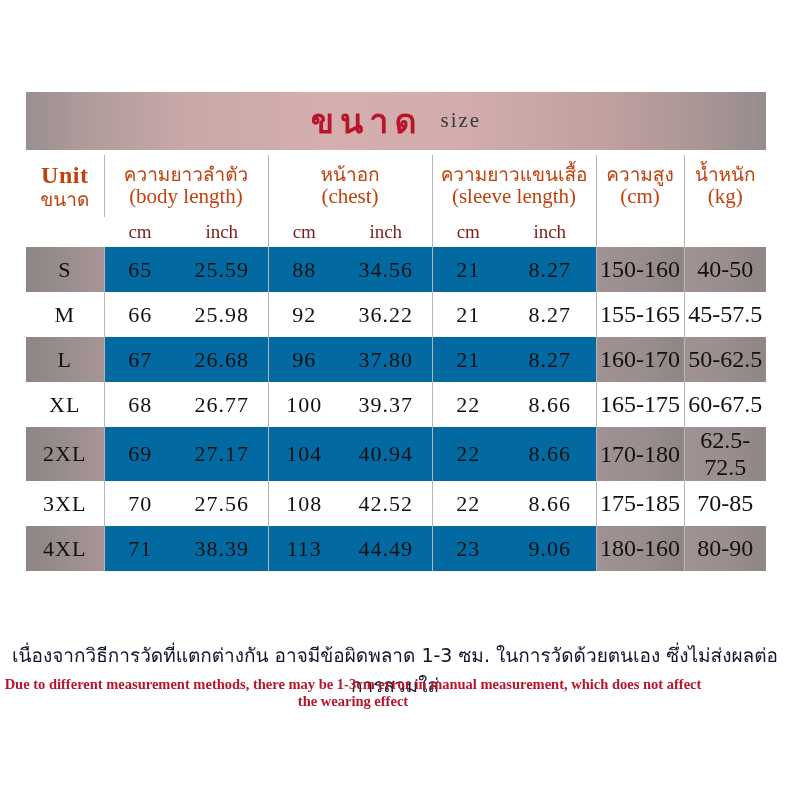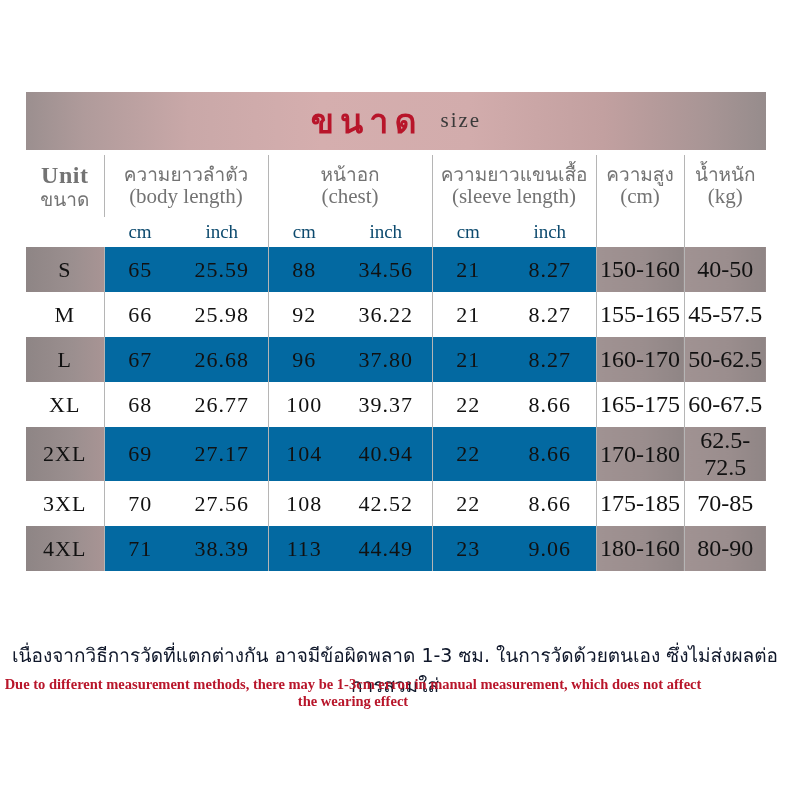--- a/index.html
+++ b/index.html
@@ -83,21 +83,21 @@
   col.c-ch-cm  { width: 72px; }
   col.c-ch-in  { width: 92px; }
   col.c-sl-cm  { width: 72px; }
   col.c-sl-in  { width: 92px; }
   col.c-height { width: 88px; }
   col.c-weight { width: 82px; }
 
   .hdr-row1 td {
     height: 62px;
     font-size: 21px;
-    color: #737373;
+    color: #c2410c;
     line-height: 1.12;
   }
   .hdr-thai {
     font-family: "DejaVu Sans", sans-serif;
     font-size: 19px;
     display: block;
   }
   .hdr-en {
     font-family: "Liberation Serif", serif;
     font-size: 21px;
@@ -113,21 +113,21 @@
   .hdr-unit-thai {
     font-family: "DejaVu Sans", sans-serif;
     font-size: 19px;
     display: block;
   }
 
   .hdr-row2 td {
     height: 30px;
     font-size: 19px;
     font-family: "Liberation Serif", serif;
-    color: #0c4a6e;
+    color: #7f1d1d;
   }
 
   tr.data-row td {
     height: 45px;
     font-size: 22px;
     font-family: "Liberation Serif", serif;
     color: #111;
     letter-spacing: 1px;
   }
   tr.data-row td.size-cell {

